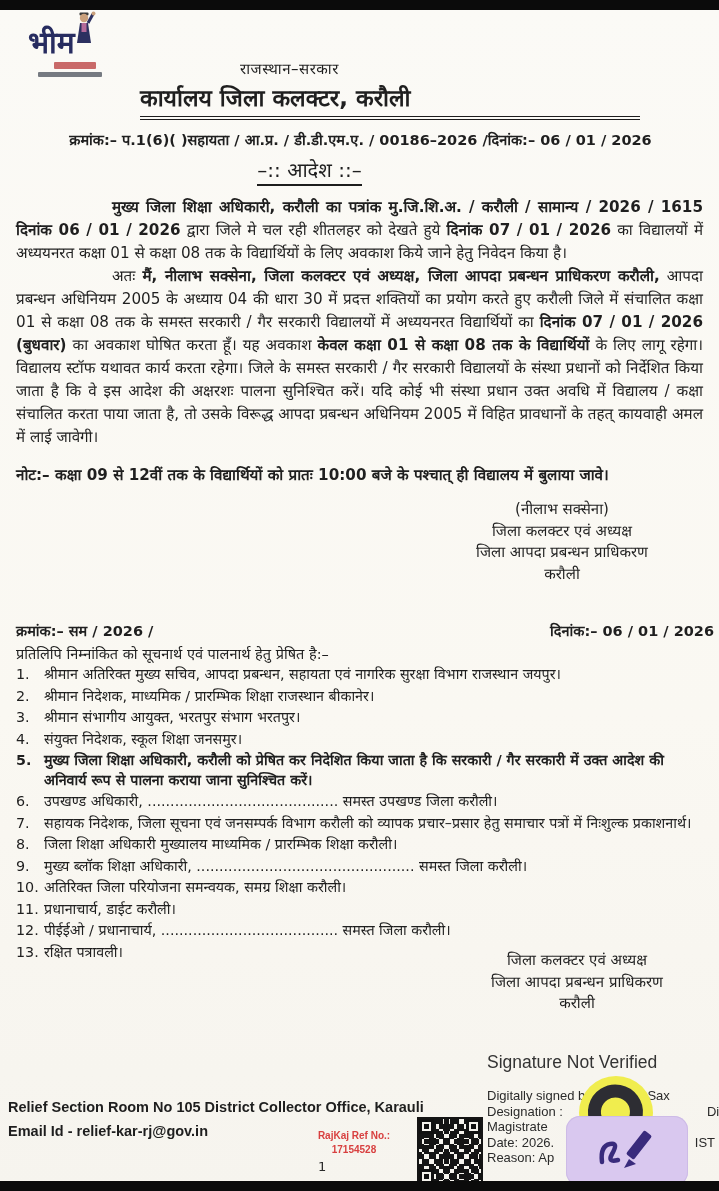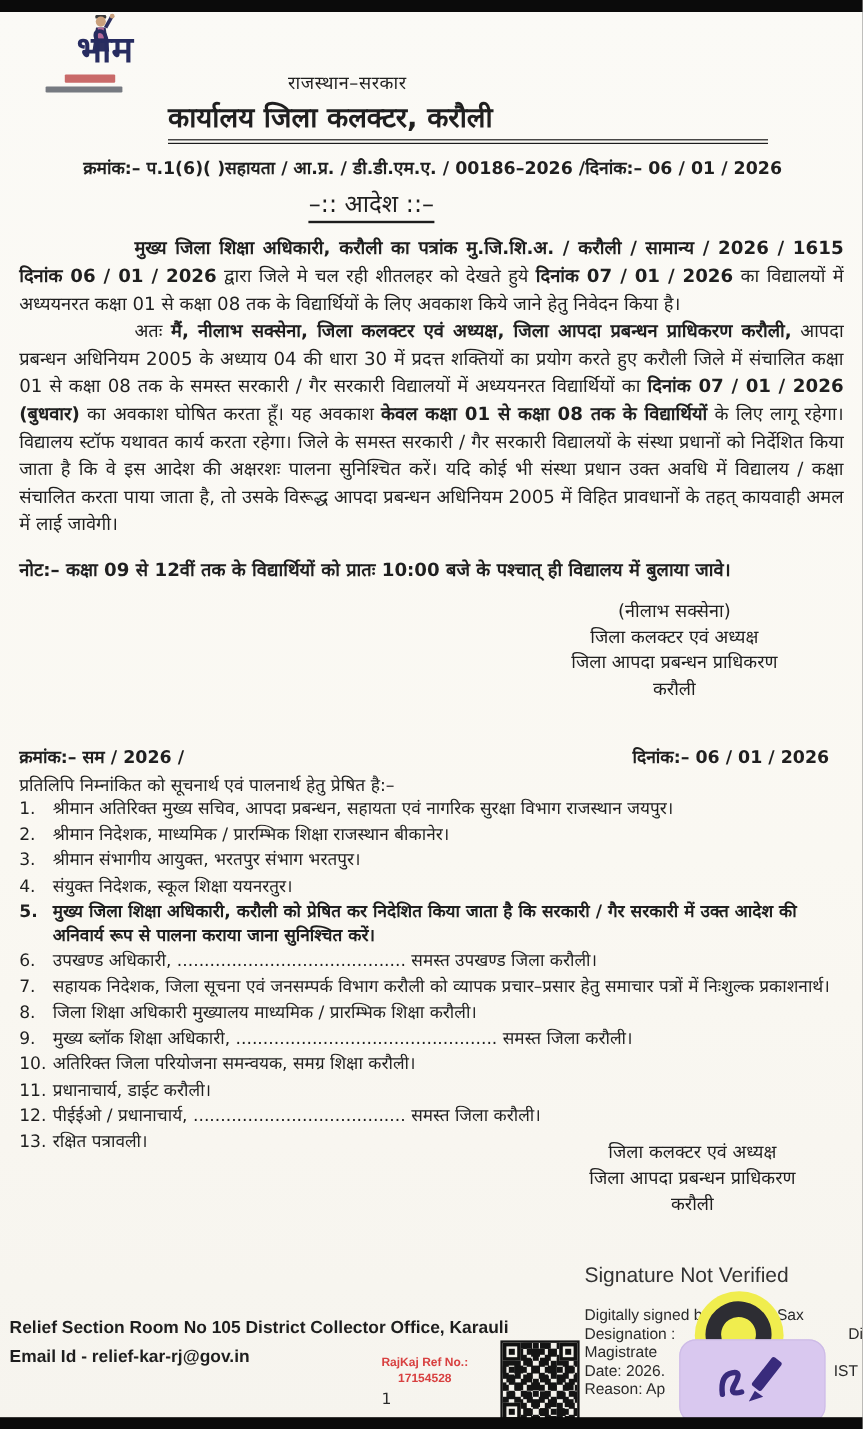--- a/index.html
+++ b/index.html
@@ -5,21 +5,21 @@
   html,body{margin:0;padding:0;background:#555;}
   .page{position:relative;width:719px;height:1191px;margin:0 auto;overflow:hidden;
         background:linear-gradient(180deg,#fbfaf6 0%,#faf8f2 60%,#f6f4ee 100%);
         font-family:"DejaVu Sans","Liberation Sans",sans-serif;color:#1f1f1f;}
   .bar{position:absolute;left:0;width:719px;background:#0b0b0b;z-index:9;}
   .bar.top{top:0;height:10px;}
   .bar.bottom{top:1181px;height:10px;}
 
   
   .logo{position:absolute;left:26px;top:12px;width:96px;height:66px;}
-  .logo-word{position:absolute;left:2px;top:16px;font-size:30px;font-weight:800;color:#272c60;line-height:1;margin-left:36px;}
+  .logo-word{position:absolute;left:2px;top:16px;font-size:30px;font-weight:800;color:#272c60;line-height:1;}
   .logo-fig{position:absolute;left:38px;top:-2px;}
   .logo-red{position:absolute;left:28px;top:50px;width:42px;height:7px;background:#c05050;opacity:.85;border-radius:1px;}
   .logo-tag{position:absolute;left:12px;top:60px;width:64px;height:5px;background:#4a4f5a;opacity:.75;border-radius:1px;}
 
   
   .hdr{padding-top:58px;}
   .govt{text-align:center;font-size:15px;letter-spacing:.5px;margin-left:-140px;}
   .office-wrap{margin:3px 0 0 140px;width:500px;border-bottom:4px double #1d1d1d;padding-bottom:3px;text-align:left;}
   .office{font-size:23px;font-weight:700;}
   .refrow{display:flex;justify-content:center;padding:9px 14px 0 16px;font-size:14.5px;font-weight:600;}
@@ -29,21 +29,21 @@
   
   .para{margin:10px 16px 0 16px;font-size:15.2px;line-height:23px;text-align:justify;text-indent:96px;}
   .para.p2{margin-top:0;}
   .b{font-weight:700;}
   .note{margin:15px 16px 0 16px;font-size:15.2px;font-weight:700;}
 
   .sig{text-align:center;font-size:15px;line-height:21.5px;}
   .sig1{margin:15px 42px 0 auto;width:230px;}
   .sig2{position:absolute;left:462px;top:950px;width:230px;}
 
-  .refrow2{position:absolute;left:16px;right:28px;top:620px;display:flex;justify-content:space-between;font-size:14.5px;font-weight:600;}
+  .refrow2{position:absolute;left:16px;right:5px;top:620px;display:flex;justify-content:space-between;font-size:14.5px;font-weight:600;}
   .intro{position:absolute;left:16px;top:643px;font-size:14.5px;}
   .copylist{position:absolute;left:16px;right:12px;top:665px;margin:0;padding:0;list-style:none;font-size:14.3px;line-height:19.5px;}
   .li{display:flex;margin-bottom:2px;}
   .li .num{width:28px;flex:none;}
   .li .txt{flex:1;}
   .li.bold{font-weight:700;}
 
   
   .dsig{position:absolute;left:487px;top:1052px;width:262px;color:#2a2a2a;font-family:"Liberation Sans",sans-serif;z-index:1;}
   .dsig-title{font-size:17.5px;color:#333;}
@@ -130,21 +130,21 @@
       <li class="li">
         <span class="num">2.</span>
         <span class="txt">श्रीमान निदेशक, माध्यमिक / प्रारम्भिक शिक्षा राजस्थान बीकानेर।</span>
       </li>
       <li class="li">
         <span class="num">3.</span>
         <span class="txt">श्रीमान संभागीय आयुक्त, भरतपुर संभाग भरतपुर।</span>
       </li>
       <li class="li">
         <span class="num">4.</span>
-        <span class="txt">संयुक्त निदेशक, स्कूल शिक्षा ययनरतुर।</span>
+        <span class="txt">संयुक्त निदेशक, स्कूल शिक्षा जनसमुर।</span>
       </li>
       <li class="li bold">
         <span class="num">5.</span>
         <span class="txt">मुख्य जिला शिक्षा अधिकारी, करौली को प्रेषित कर निदेशित किया जाता है कि सरकारी / गैर सरकारी में उक्त आदेश की अनिवार्य रूप से पालना कराया जाना सुनिश्चित करें।</span>
       </li>
       <li class="li">
         <span class="num">6.</span>
         <span class="txt">उपखण्ड अधिकारी, .......................................... समस्त उपखण्ड जिला करौली।</span>
       </li>
       <li class="li">

